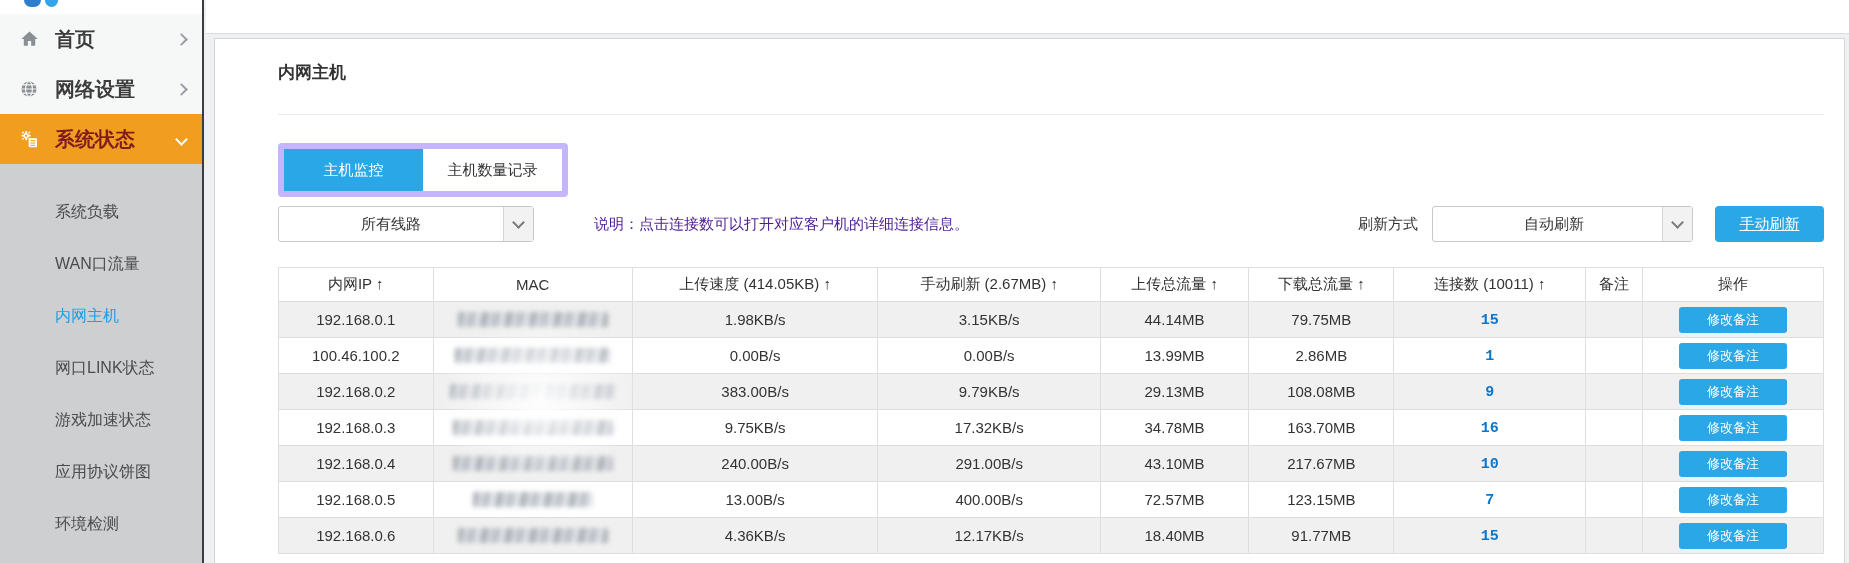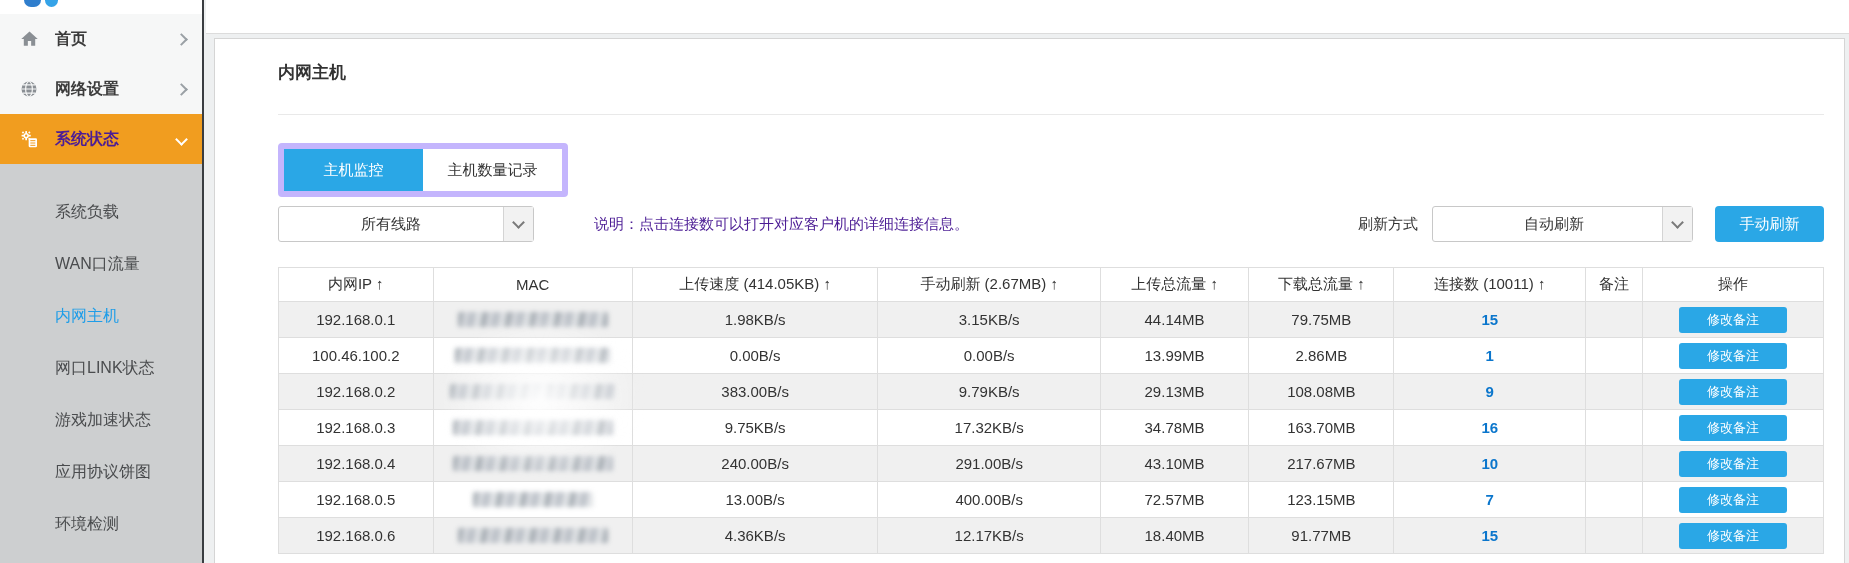--- a/index.html
+++ b/index.html
@@ -13,29 +13,29 @@
     position:absolute;left:0;top:0;width:204px;height:563px;
     background:#f6f7f7;border-right:2px solid #3a3d41;box-sizing:border-box;
     display:flex;flex-direction:column;
   }
   .logo-strip{height:14px;background:#fff;position:relative;}
   .logo-frag{position:absolute;top:0;display:block;}
   .logo-frag.f1{left:24px;width:17px;height:7px;background:#2f7ecd;border-radius:0 0 9px 9px;}
   .logo-frag.f2{left:45px;width:13px;height:7px;background:#35a3e8;border-radius:0 0 8px 8px;}
   .nav-item{
     height:50px;display:flex;align-items:center;padding:0 16px 0 18px;
-    font-size:16px;font-weight:bold;color:#3c3c3c;cursor:pointer;background:#f6f7f7;
+    font-size:20px;font-weight:bold;color:#3c3c3c;cursor:pointer;background:#f6f7f7;
   }
   .nav-icon{width:22px;height:20px;display:inline-flex;align-items:center;justify-content:center;}
   .nav-icon svg{display:block;}
   .nav-label{flex:1;margin-left:15px;}
   .chev{display:inline-block;width:7px;height:7px;border-right:2px solid #9aa0a5;border-bottom:2px solid #9aa0a5;}
   .chev-right{transform:rotate(-45deg);}
   .chev-down{transform:rotate(45deg);}
-  .nav-item.active{background:#f19d1f;color:#4c1d95;}
+  .nav-item.active{background:#f19d1f;color:#7f1d1d;}
   .nav-item.active .chev{border-color:#fff;}
   .submenu{flex:1;background:#cdcfd0;padding-top:22px;display:flex;flex-direction:column;}
   .sub-item{
     height:52px;line-height:52px;padding-left:55px;font-size:16px;color:#4a4c4e;cursor:pointer;
   }
   .sub-item.active{color:#1e9de8;}
   
   #content{position:absolute;left:206px;top:0;right:0;height:563px;background:#eef0f1;}
   #topbar{height:33px;background:#fff;border-bottom:1px solid #dcdcdc;}
   #card{
@@ -65,32 +65,33 @@
   }
   .select-arrow .chev{border-color:#7a7a7a;margin-top:-3px;}
   .note{margin-left:60px;font-size:15px;color:#4c1d95;}
   .spacer{flex:1;}
   .refresh-label{font-size:15px;color:#333;}
   .select-refresh{margin-left:14px;padding-left:13px;}
   .btn-primary{
     margin-left:22px;width:109px;height:36px;border:0;border-radius:4px;
     background:#2aa7e6;color:#fff;font-size:15px;cursor:pointer;
     font-family:"Liberation Sans","DejaVu Sans",sans-serif;
+    text-decoration:underline;
   }
   
   table{margin-top:25px;width:100%;border-collapse:collapse;table-layout:fixed;}
   th,td{
     border:1px solid #dedede;text-align:center;font-size:15px;color:#333;
     overflow:hidden;white-space:nowrap;padding:0 2px;box-sizing:border-box;
   }
   th{height:34px;font-weight:normal;background:#fff;}
   td{height:36px;}
   tbody tr:nth-child(odd){background:#f0f0f0;}
   tbody tr:nth-child(even){background:#fff;}
-  .conn-link{color:#0b76cc;font-weight:bold;text-decoration:none;cursor:pointer;}
+  .conn-link{color:#0b76cc;font-weight:bold;text-decoration:none;cursor:pointer;font-family:Liberation Mono, monospace;}
   .btn-remark{
     width:108px;height:26px;border:0;border-radius:3px;background:#2aa7e6;color:#fff;
     font-size:13px;cursor:pointer;font-family:"Liberation Sans","DejaVu Sans",sans-serif;
   }
   .mac-blur{
     height:15px;margin:0 auto;border-radius:2px;opacity:.8;
     background:repeating-linear-gradient(100deg,#98a0a8 0 6px,#cfd3d8 6px 11px,#b0b6bf 11px 18px,#dde0e3 18px 24px);
     filter:blur(2.5px);
   }
   .haze{

